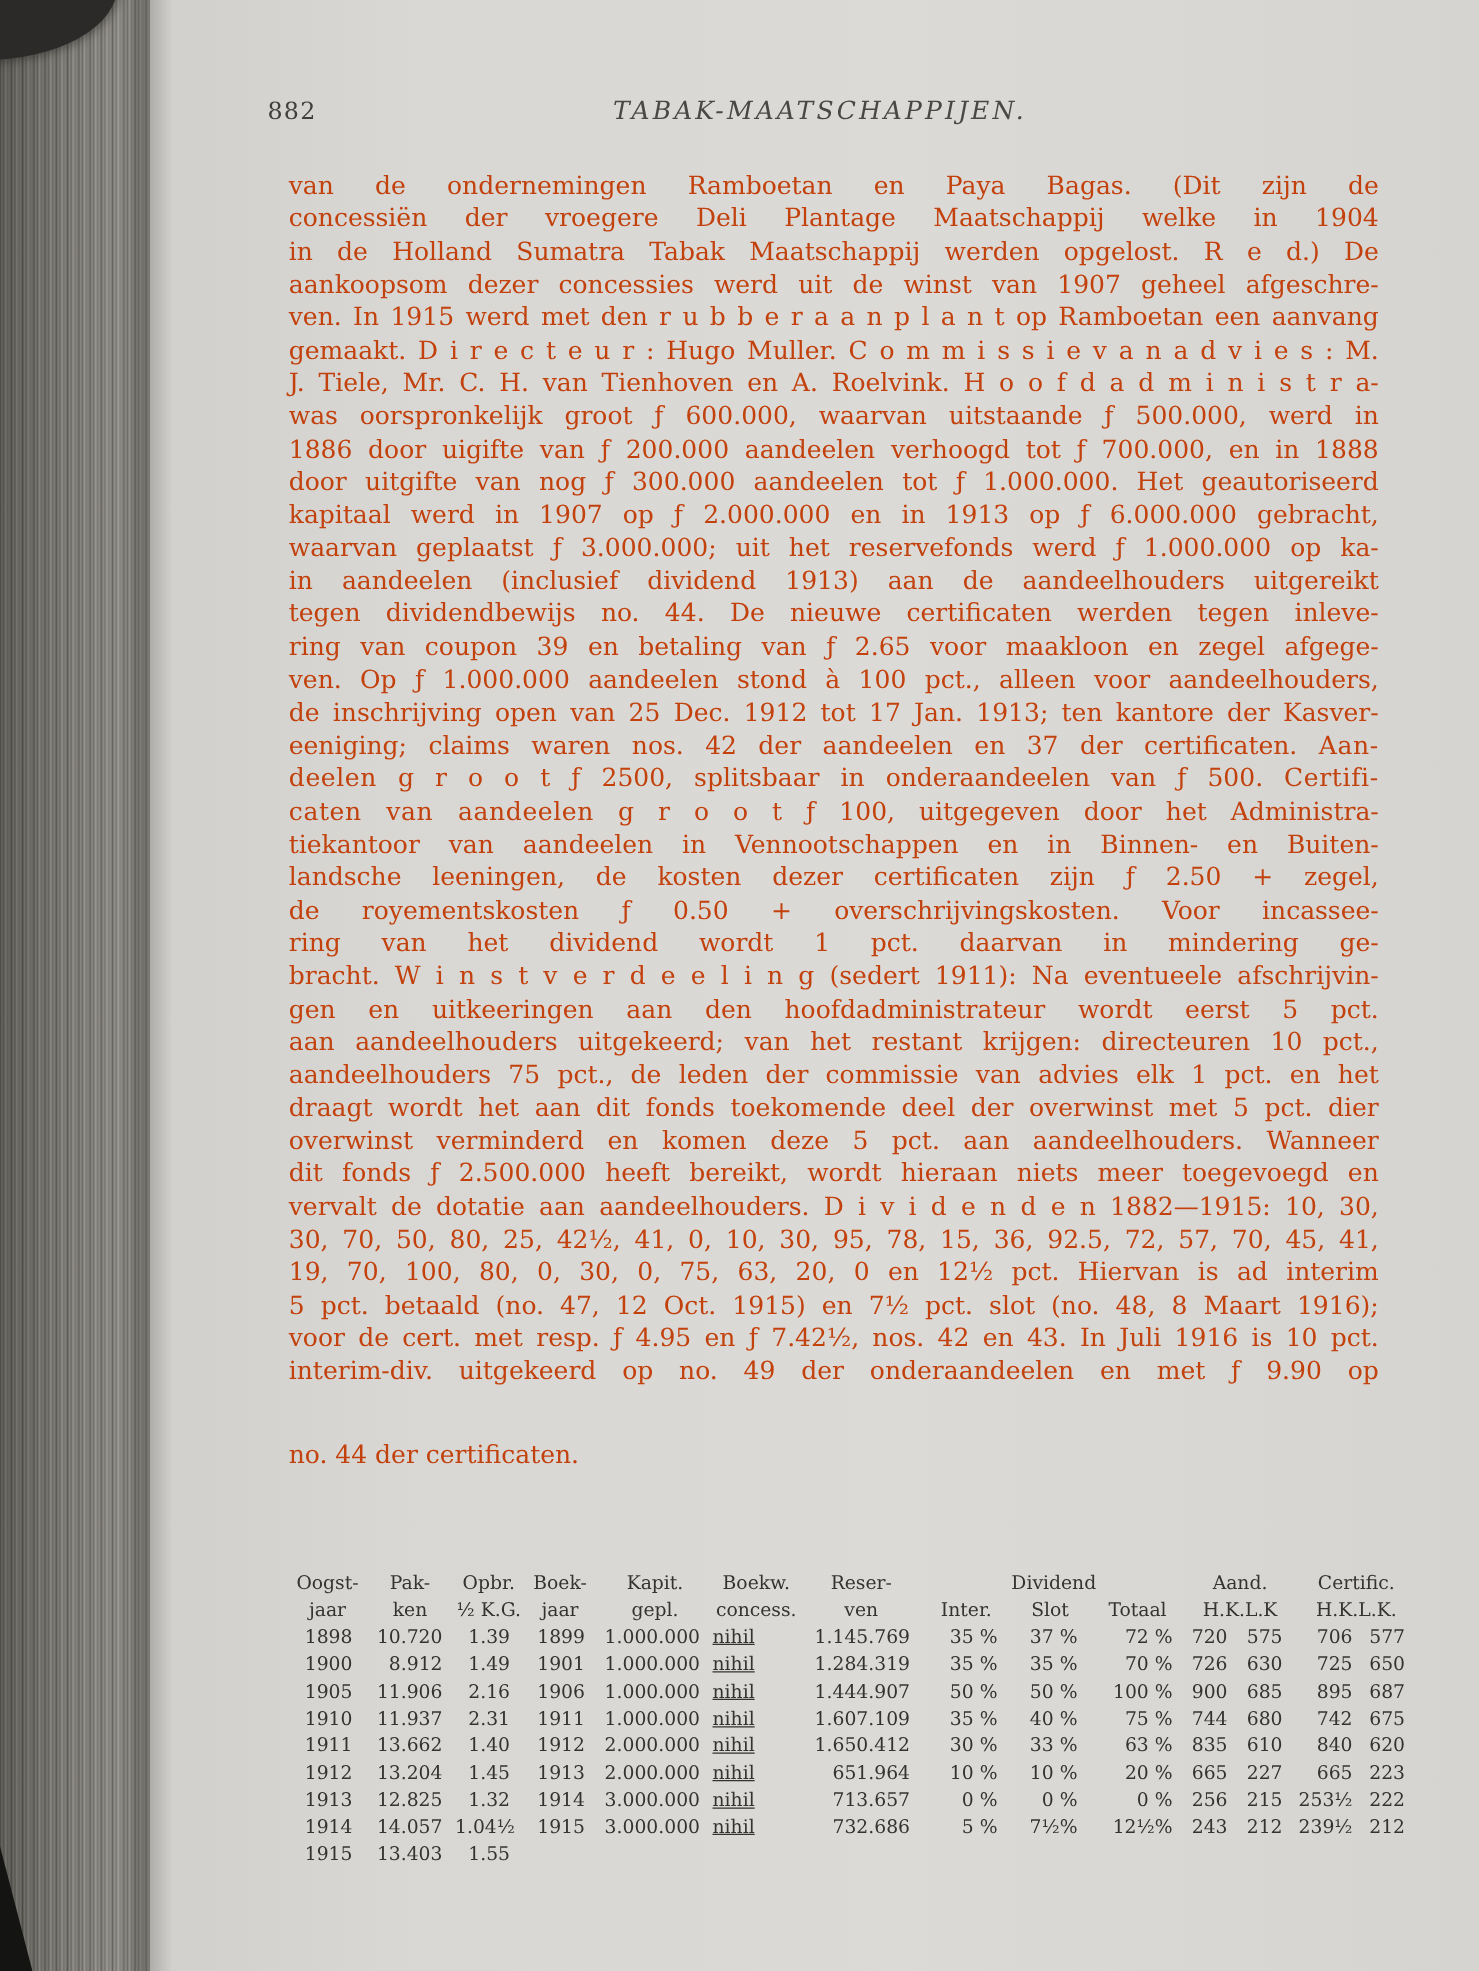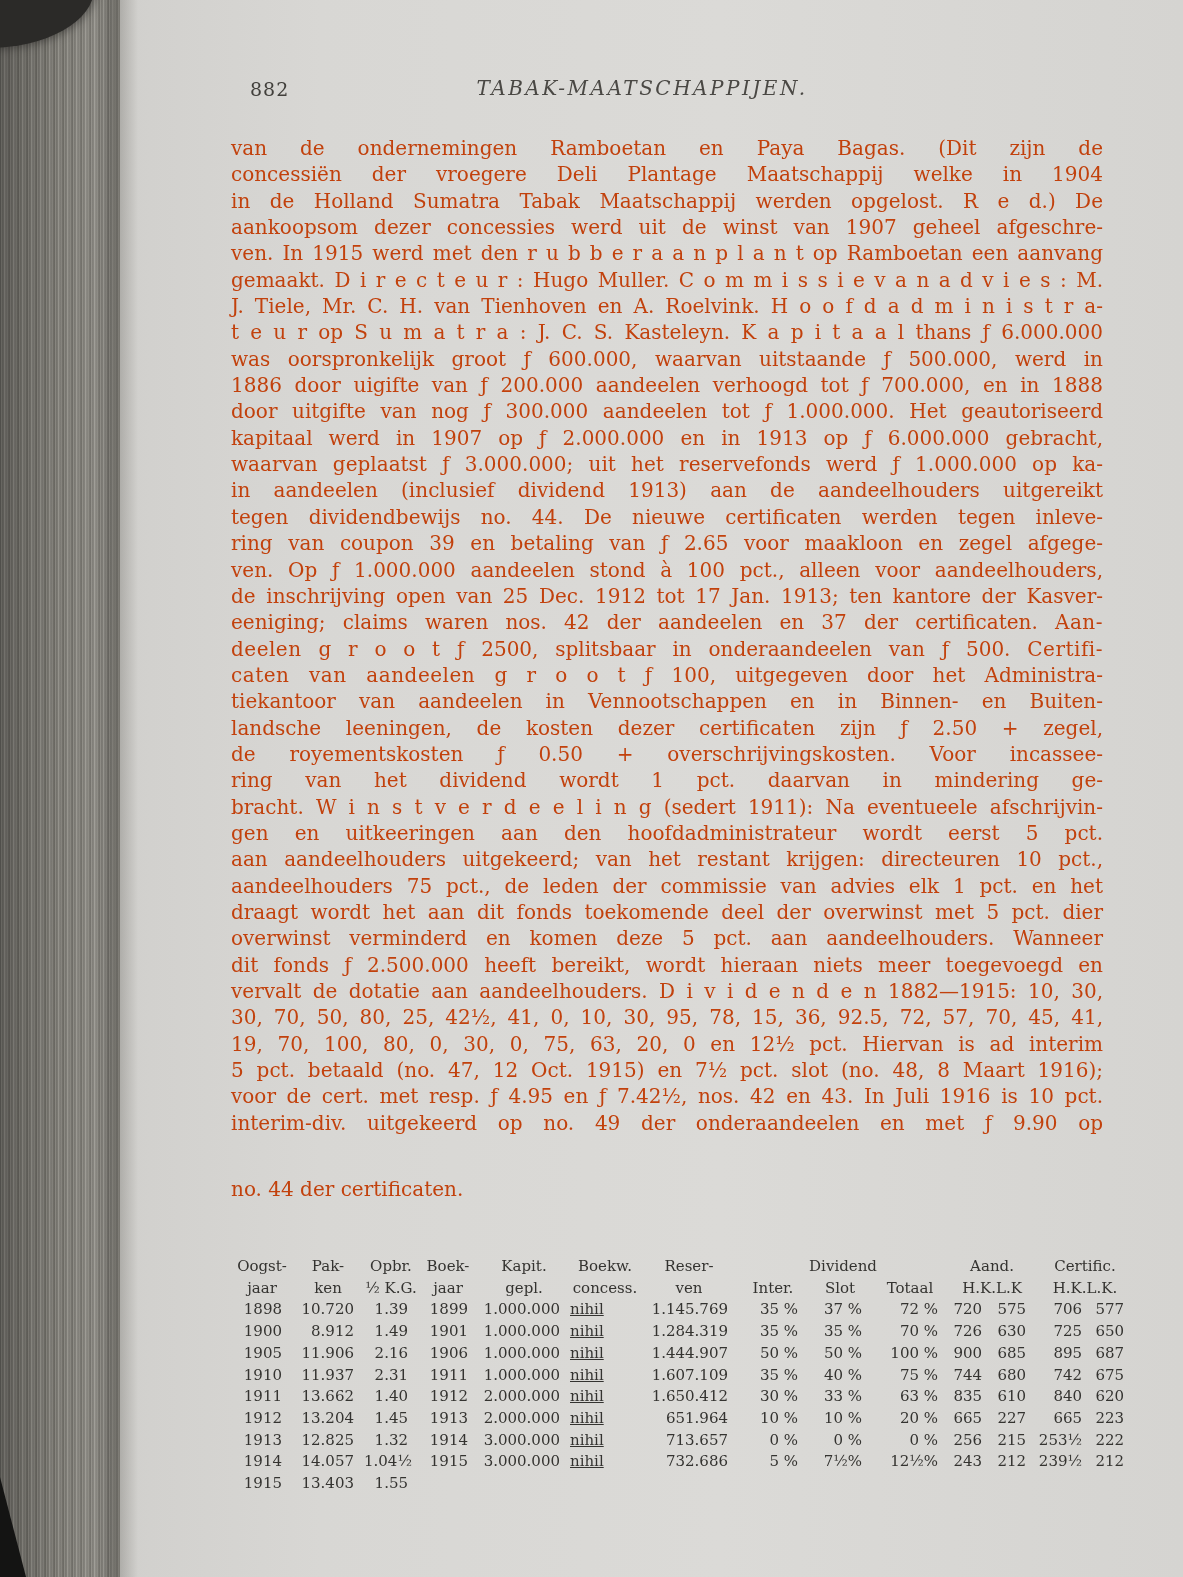--- a/index.html
+++ b/index.html
@@ -28,26 +28,27 @@
     background:#2b2a28; border-radius:0 0 90% 0;
     box-shadow:0 0 8px 2px rgba(43,42,40,.6);
   }
   .corner-bottom {
     position:absolute; bottom:0; left:0; width:26px; height:100px;
     background:#141413;
     clip-path:polygon(0 0, 100% 100%, 0 100%);
   }
   .page-number {
     position:absolute; left:214px; top:78px;
-    font-size:19px; letter-spacing:1px; color:#413f3b;margin-left:36px;
+    font-size:19px; letter-spacing:1px; color:#413f3b;
   }
   .page-title {
     position:absolute; left:232px; top:76px; width:820px; text-align:center;
     font-style:italic; font-size:20px; letter-spacing:2.5px; color:#4a4844;
     white-space:nowrap;
+    padding-left:14px;
   }
   .body-text {
     position:absolute; left:231px; top:135px; width:872px;
     font-size:20px; line-height:26.35px; color:#c2410c;
   }
   .line { text-align:justify; text-align-last:justify; }
   .line.last { text-align-last:left;margin-top:40px; }
   .bold { font-weight:normal; letter-spacing:.5px; }
   .table-wrap {
     position:absolute; left:208px; top:1256px; width:902px;
@@ -75,21 +76,20 @@
 <div class="page-title">TABAK-MAATSCHAPPIJEN.</div>
 
 <div class="body-text">
     <div class="line"><span>van de ondernemingen Ramboetan en Paya Bagas. (Dit zijn de</span></div>
     <div class="line"><span>concessiën der vroegere Deli Plantage Maatschappij welke in 1904</span></div>
     <div class="line"><span>in de Holland Sumatra Tabak Maatschappij werden opgelost. R e d.) De</span></div>
     <div class="line"><span>aankoopsom dezer concessies werd uit de winst van 1907 geheel afgeschre-</span></div>
     <div class="line"><span>ven. In 1915 werd met den r u b b e r a a n p l a n t op Ramboetan een aanvang</span></div>
     <div class="line"><span>gemaakt. D i r e c t e u r : Hugo Muller. C o m m i s s i e v a n a d v i e s : M.</span></div>
     <div class="line"><span>J. Tiele, Mr. C. H. van Tienhoven en A. Roelvink. H o o f d a d m i n i s t r a-</span></div>
-    <div class="line"><span>t e u r op S u m a t r a : J. C. S. Kasteleyn. K a p i t a a l thans ƒ 6.000.000</span></div>
     <div class="line"><span>was oorspronkelijk groot ƒ 600.000, waarvan uitstaande ƒ 500.000, werd in</span></div>
     <div class="line"><span>1886 door uigifte van ƒ 200.000 aandeelen verhoogd tot ƒ 700.000, en in 1888</span></div>
     <div class="line"><span>door uitgifte van nog ƒ 300.000 aandeelen tot ƒ 1.000.000. Het geautoriseerd</span></div>
     <div class="line"><span>kapitaal werd in 1907 op ƒ 2.000.000 en in 1913 op ƒ 6.000.000 gebracht,</span></div>
     <div class="line"><span>waarvan geplaatst ƒ 3.000.000; uit het reservefonds werd ƒ 1.000.000 op ka-</span></div>
     <div class="line"><span>in aandeelen (inclusief dividend 1913) aan de aandeelhouders uitgereikt</span></div>
     <div class="line"><span>tegen dividendbewijs no. 44. De nieuwe certificaten werden tegen inleve-</span></div>
     <div class="line"><span>ring van coupon 39 en betaling van ƒ 2.65 voor maakloon en zegel afgege-</span></div>
     <div class="line"><span>ven. Op ƒ 1.000.000 aandeelen stond à 100 pct., alleen voor aandeelhouders,</span></div>
     <div class="line"><span>de inschrijving open van 25 Dec. 1912 tot 17 Jan. 1913; ten kantore der Kasver-</span></div>

